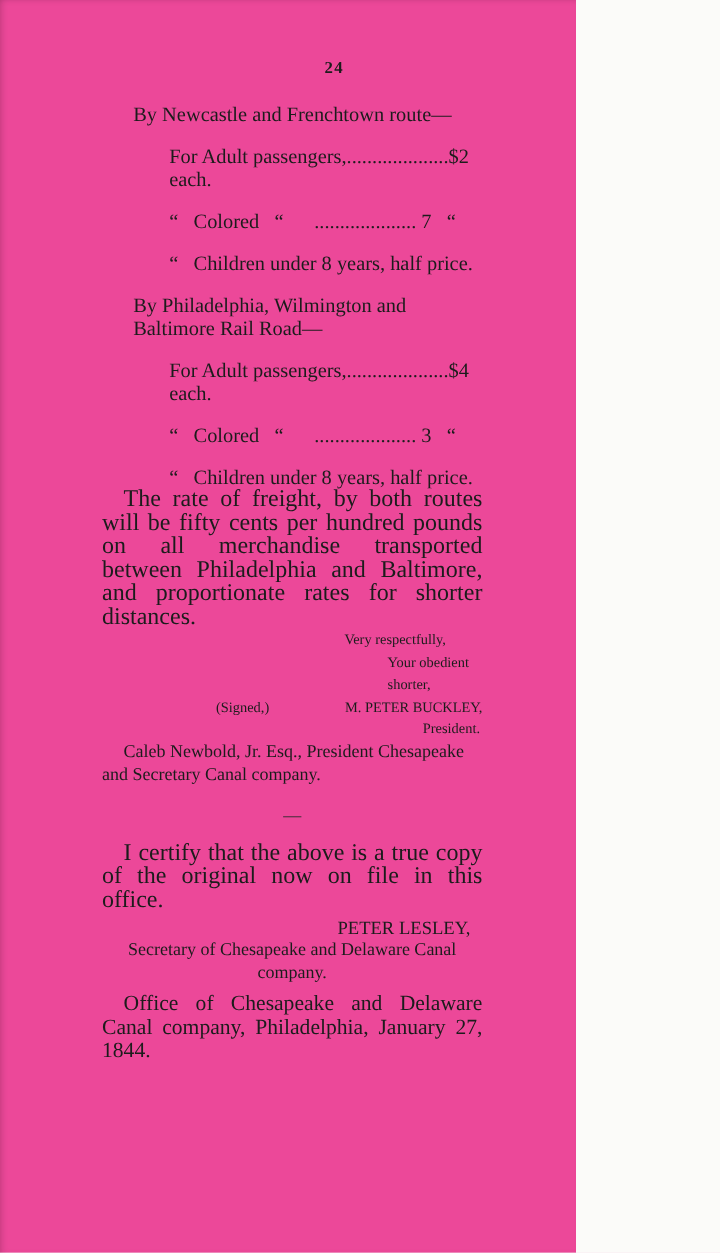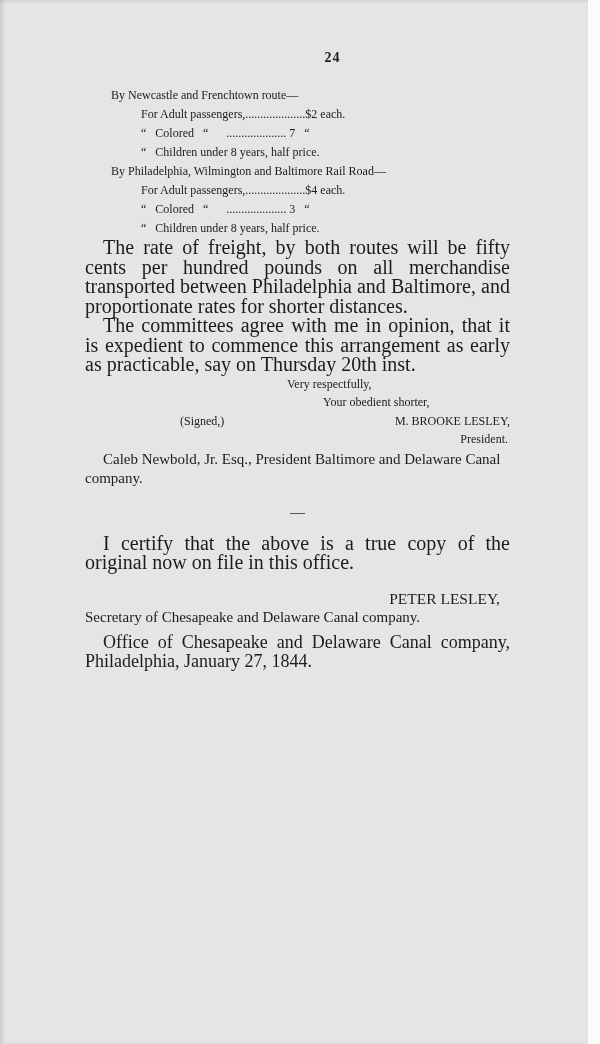--- a/index.html
+++ b/index.html
@@ -4,40 +4,41 @@
 <style>
   html, body {
     margin: 0;
     padding: 0;
     background: #fbfbf9;
     font-family: "Liberation Serif", "DejaVu Serif", serif;
     color: #1c1c1c;
   }
   .page {
     position: relative;
-    width: 588px;
+    width: 480px;
     height: 1044px;
     box-sizing: border-box;
-    background: #e5e5e5;
+    background: #ec4899;
     padding: 50px 78px 16px 85px;
     box-shadow: inset 4px 0 6px -3px rgba(0,0,0,0.18), inset 0 3px 5px -3px rgba(0,0,0,0.10);
     overflow: hidden;
   }
   .page-number {
     text-align: center;
     font-size: 14px;
     font-weight: bold;
     letter-spacing: 1px;
     margin-bottom: 20px;
     padding-left: 70px;
   }
   .line {
-    font-size: 12px;
+    font-size: 17px;
     line-height: 19px;
     white-space: pre-wrap;
+    margin-top: 16px;
   }
   .indent-route   { padding-left: 26px; }
   .indent-fare    { padding-left: 56px; }
   .para {
     font-size: 20px;
     line-height: 19.5px;
     text-align: justify;
     text-indent: 18px;
     margin: 0;
   }
@@ -62,26 +63,26 @@
     font-size: 15px;
     line-height: 15px;
     margin: 16px 0 14px 0;
     color: #2a2a2a;
   }
   .cert-name {
     font-size: 15.5px;
     line-height: 19px;
     text-align: right;
     padding-right: 10px;
-    margin-top: 16px;
+    margin-top: 4px;
   }
   .cert-title {
     font-size: 15px;
     line-height: 19px;
-    text-align: left;
+    text-align: center;
     padding-right: 0px;
   }
   .office-para {
     font-size: 18px;
     line-height: 19.5px;
     text-align: justify;
     text-indent: 18px;
     margin-top: 6px;
   }
 </style>
@@ -98,33 +99,32 @@
     <div class="line indent-fare">“   Colored   “      .................... 7   “</div>
     <div class="line indent-fare">“   Children under 8 years, half price.</div>
     <div class="line indent-route">By Philadelphia, Wilmington and Baltimore Rail Road—</div>
     <div class="line indent-fare">For Adult passengers,....................$4 each.</div>
     <div class="line indent-fare">“   Colored   “      .................... 3   “</div>
     <div class="line indent-fare">“   Children under 8 years, half price.</div>
   </div>
 
   <p class="para">The rate of freight, by both routes will be fifty cents per hundred pounds on all merchandise transported between Philadelphia and Baltimore, and proportionate rates for shorter distances.</p>
 
-  <p class="para">The committees agree with me in opinion, that it is expedient to commence this arrangement as early as practicable, say on Thursday 20th inst.</p>
 
   <div class="signature-block">
     <div class="sig-line sig-respectfully">Very respectfully,</div>
     <div class="sig-line sig-servant">Your obedient shorter,</div>
     <div class="sig-line sig-row">
       <span class="sig-signed">(Signed,)</span>
-      <span class="sig-name">M. BROOKE LESLEY,</span>
+      <span class="sig-name">M. PETER BUCKLEY,</span>
     </div>
     <div class="sig-line sig-president">President.</div>
   </div>
 
-  <p class="newbold-para">Caleb Newbold, Jr. Esq., President Baltimore and Delaware Canal company.</p>
+  <p class="newbold-para">Caleb Newbold, Jr. Esq., President Chesapeake and Secretary Canal company.</p>
 
   <div class="divider">—</div>
 
   <p class="para">I certify that the above is a true copy of the original now on file in this office.</p>
 
   <div class="cert-name">PETER LESLEY,</div>
   <div class="cert-title">Secretary of Chesapeake and Delaware Canal company.</div>
 
   <p class="office-para">Office of Chesapeake and Delaware Canal company, Philadelphia, January 27, 1844.</p>
 

